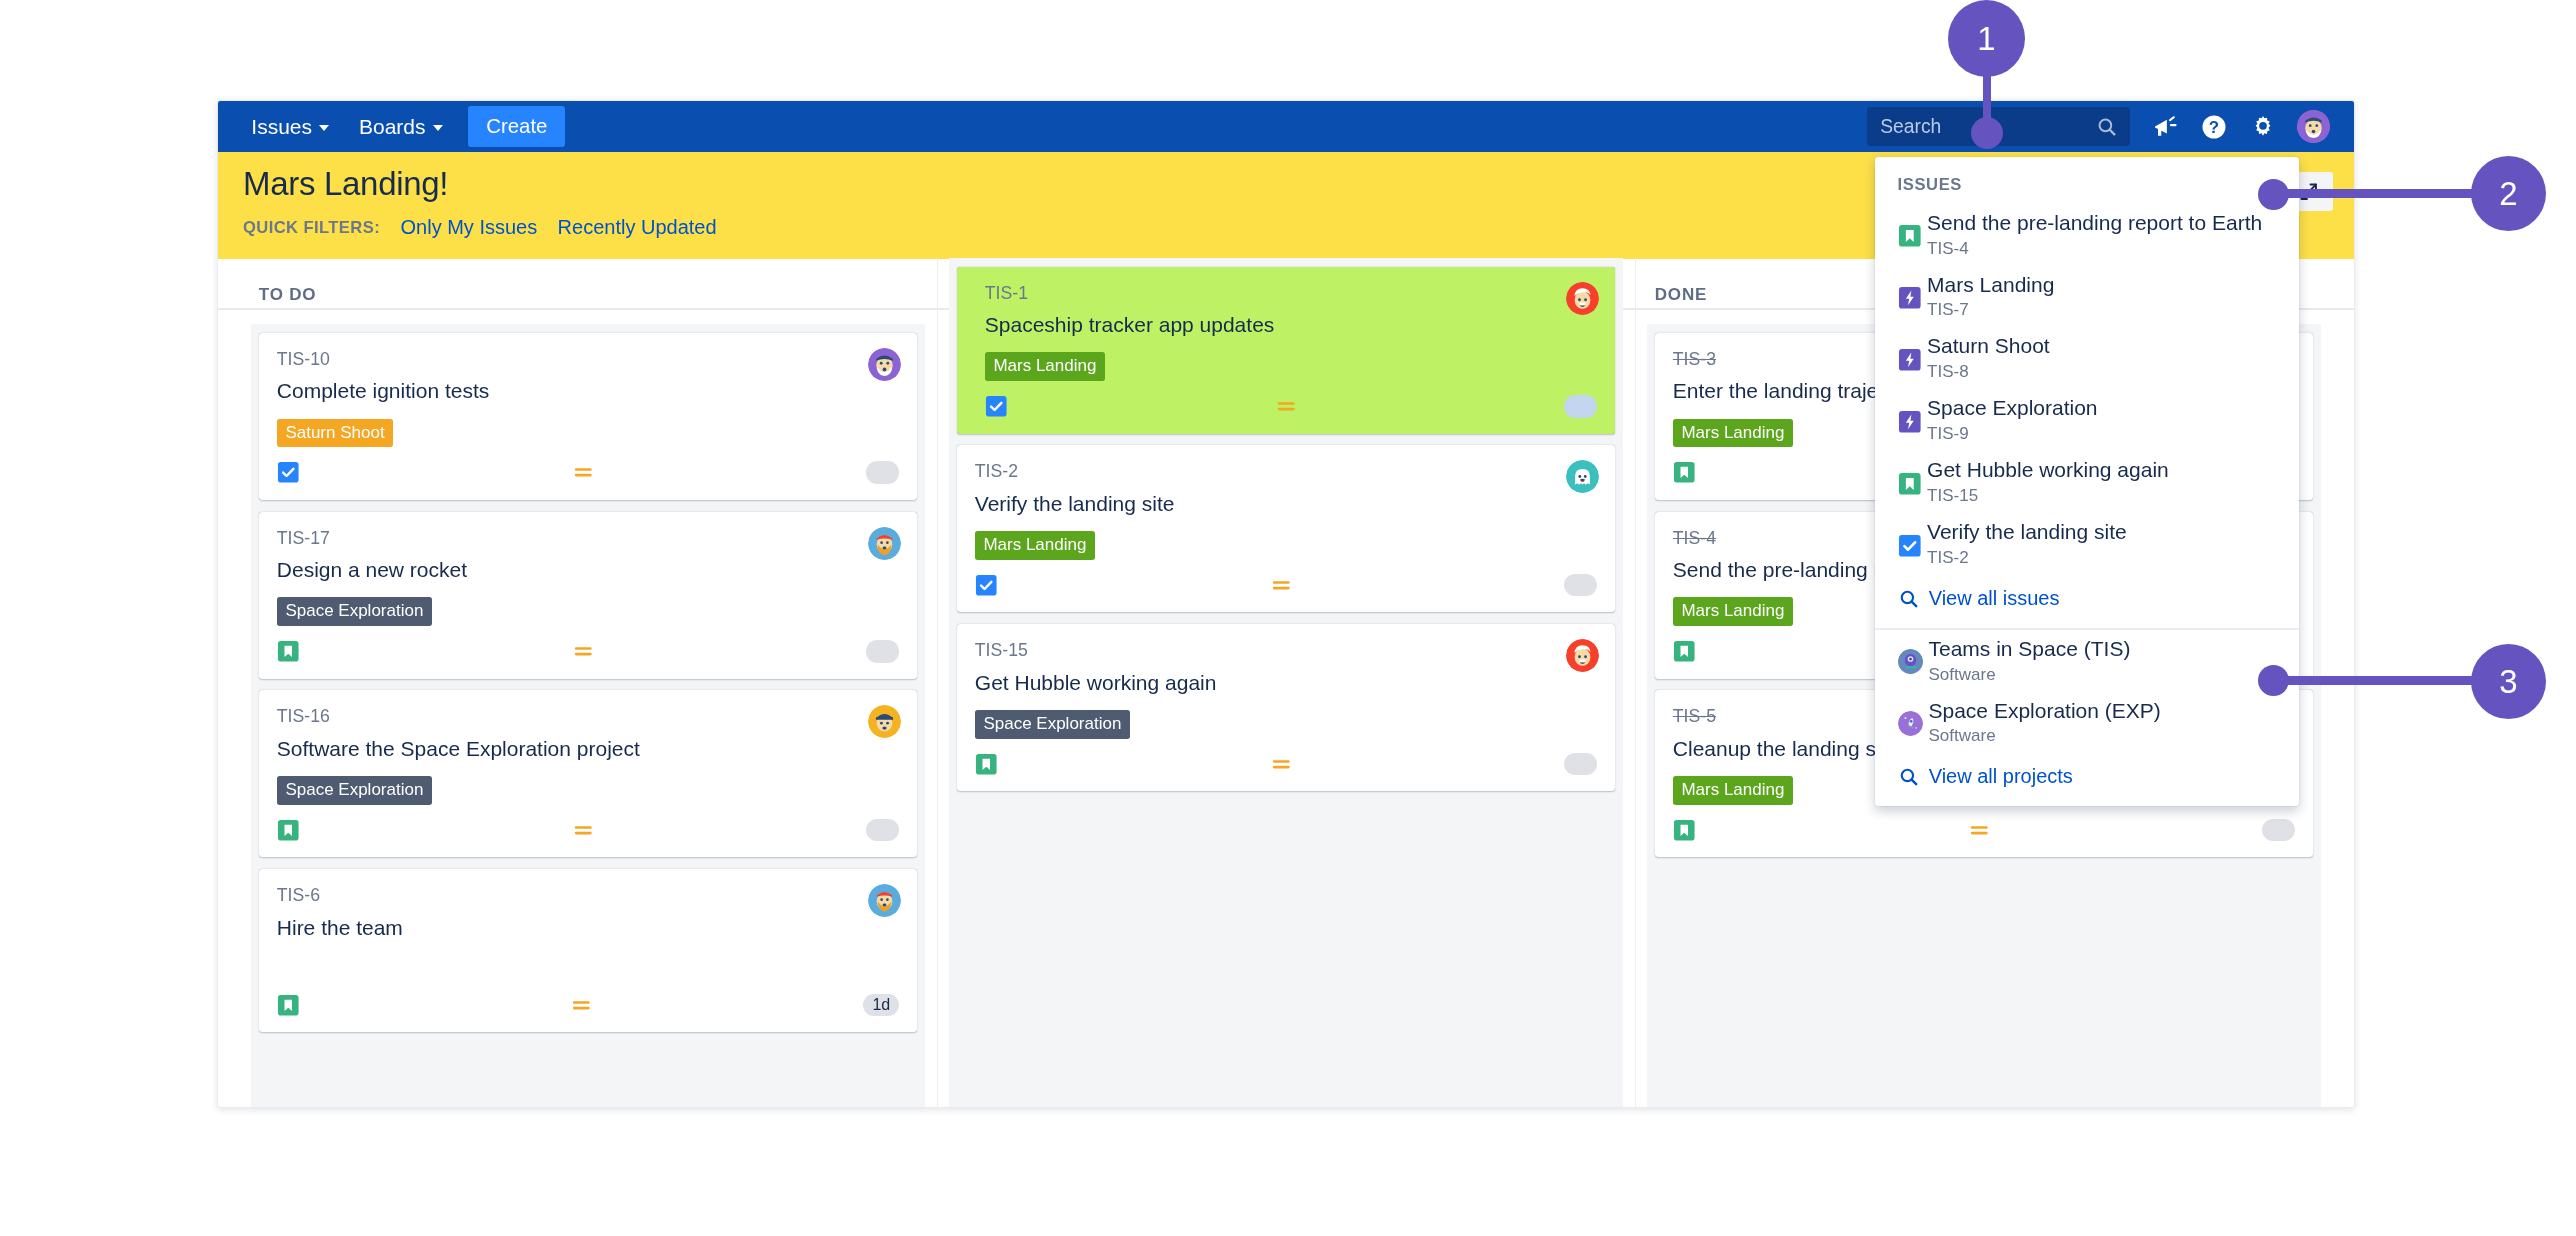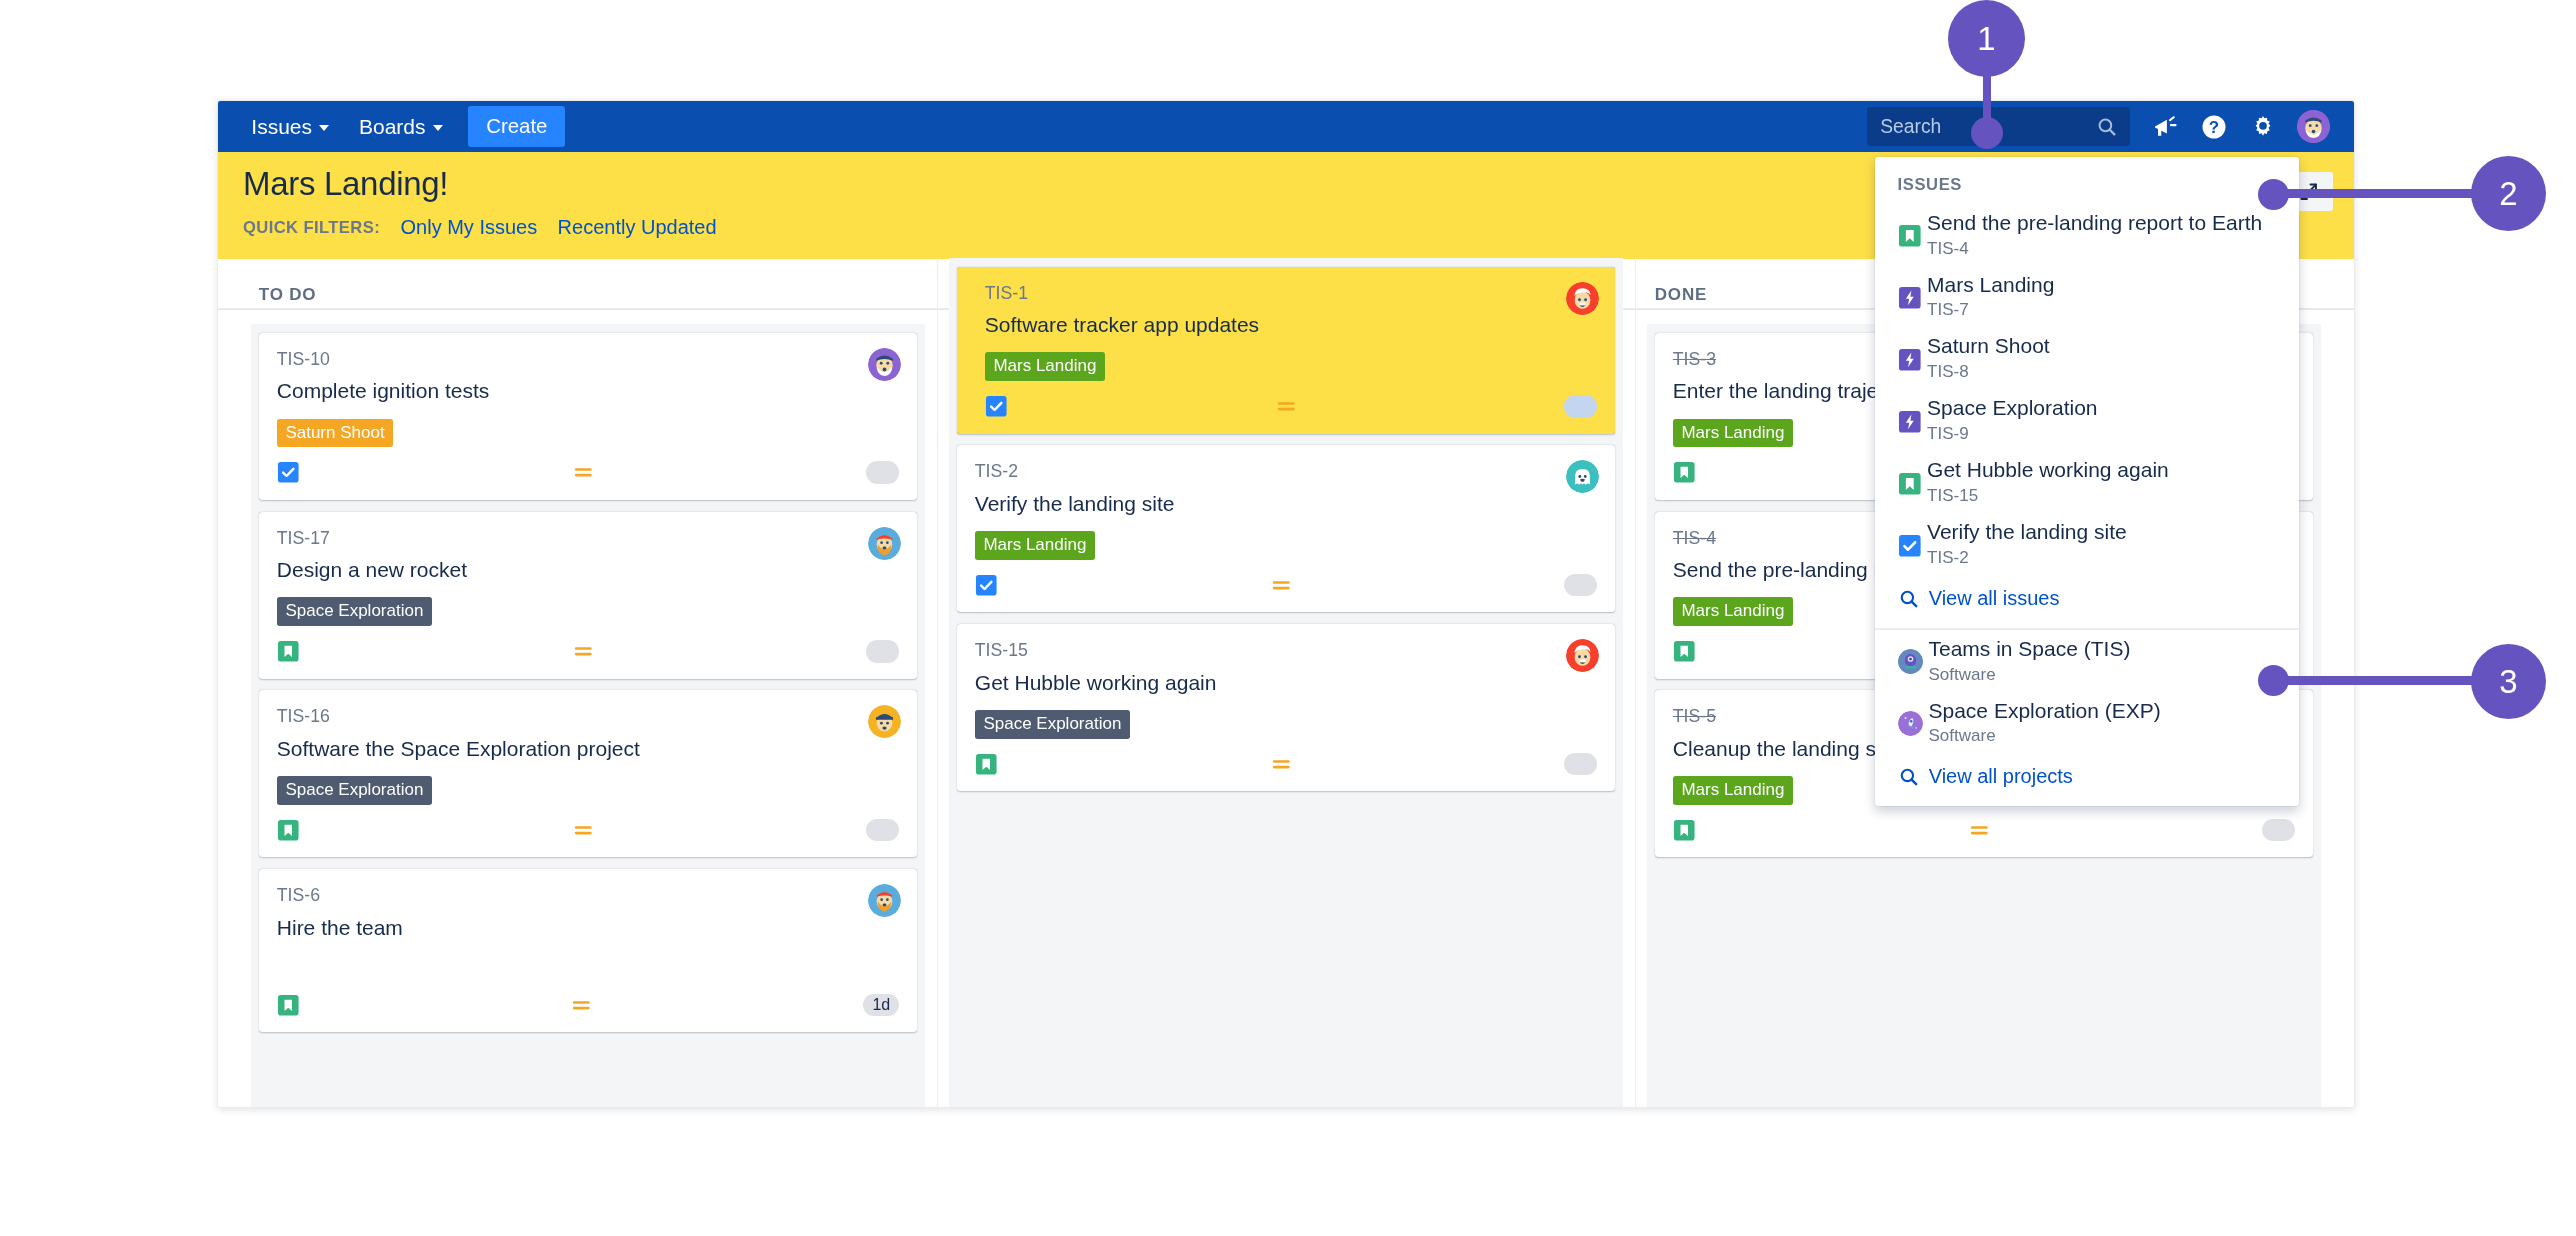--- a/index.html
+++ b/index.html
@@ -117,21 +117,21 @@
   
   .card {
     background: #ffffff;
     border-radius: 3.2px;
     box-shadow: 0 0.5px 1.6px rgba(9,30,66,0.25), 0 0 0.5px rgba(9,30,66,0.31);
     padding: 16px 18px 16px 18px;
     margin-bottom: 11.8px;
     position: relative;
     min-height: 134px;
   }
-  .card.selected { background: #fde047; padding-left: 28px; }
+  .card.selected { background: #bef264; padding-left: 28px; }
   .card-key { color: #6b778c; font-size: 17.7px; margin-bottom: 8.6px; }
   .card.done .card-key { text-decoration: line-through; }
   .card-summary {
     color: #172b4d; font-size: 21px; line-height: 1.25;
     margin-bottom: 14px; padding-right: 48px;
     white-space: nowrap; overflow: hidden;
   }
   .epic-label {
     display: inline-block;
     color: #ffffff; font-size: 17px;
@@ -414,21 +414,21 @@
         </div>
 
       </div>
     </div>
 
     <div class="column">
       <div class="col-body">
 
         <div class="card selected">
           <div class="card-key">TIS-1</div>
-          <div class="card-summary">Software tracker app updates</div>
+          <div class="card-summary">Spaceship tracker app updates</div>
           <div class="epic-label" style="background:#5ba61c">Mars Landing</div>
           <div class="card-footer">
             <svg class="type-icon" viewBox="0 0 24 24">
               <rect x="1" y="1" width="22" height="22" rx="3" fill="#2684ff"></rect>
               <path d="M6.5 12.4 L10.2 16 L17.5 8.4" fill="none" stroke="#fff" stroke-width="2.6" stroke-linecap="round" stroke-linejoin="round"></path>
             </svg>
             <svg class="prio-icon" viewBox="0 0 24 24">
               <rect x="3" y="7.6" width="18" height="2.9" rx="1.4" fill="#f5a623"></rect>
               <rect x="3" y="13.5" width="18" height="2.9" rx="1.4" fill="#f5a623"></rect>
             </svg>

